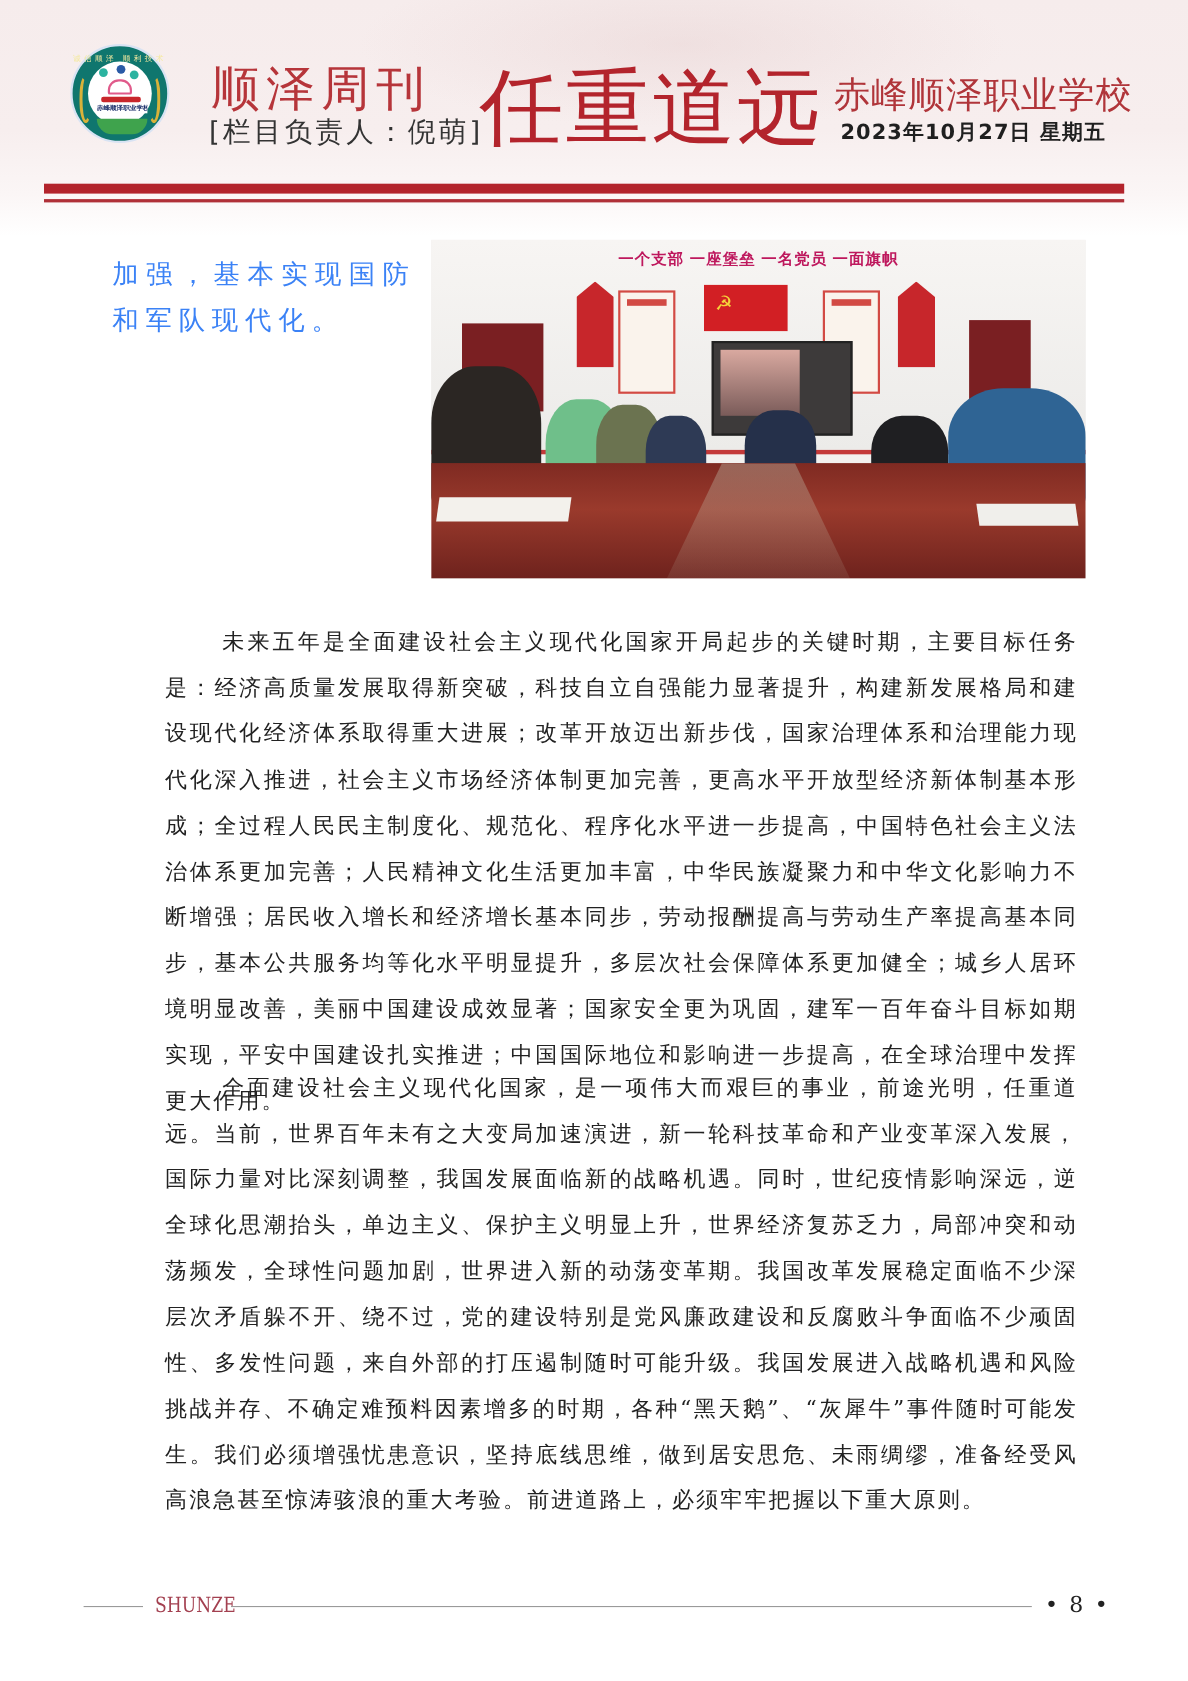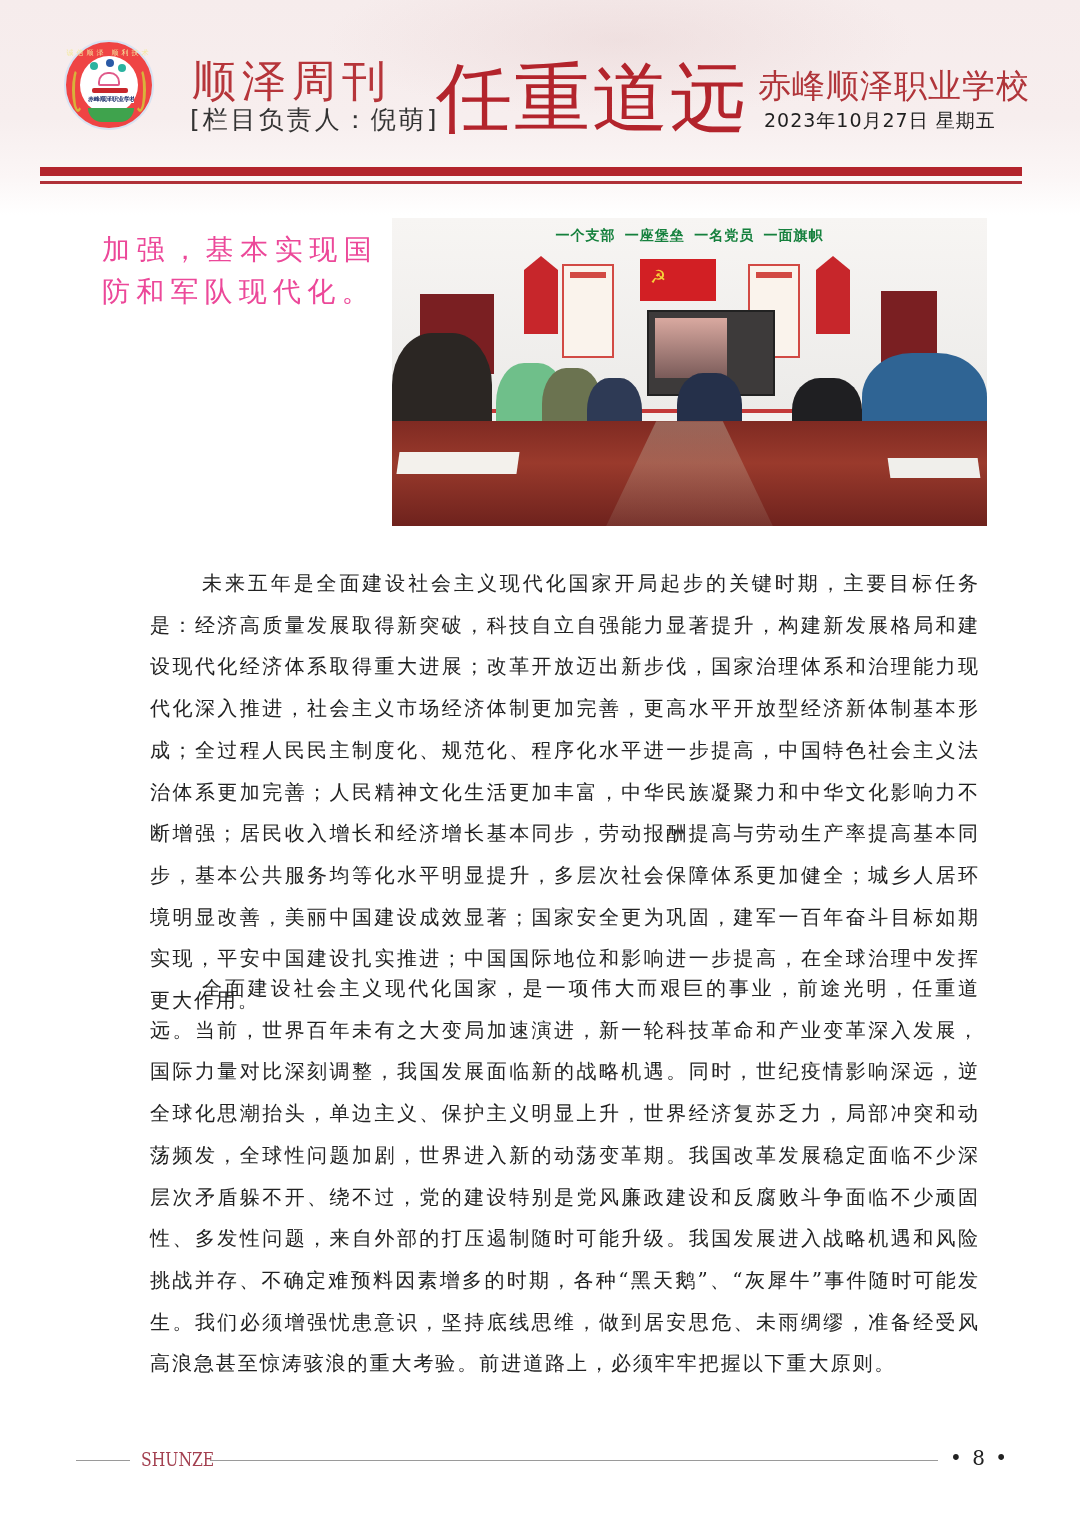--- a/index.html
+++ b/index.html
@@ -11,21 +11,21 @@
     background: linear-gradient(180deg, #f6ecec 0%, #f7eeee 55%, #fbf6f6 82%, #ffffff 100%);
   }
   .header-bg::after {
     content: ""; position: absolute; left: 0; top: 0; right: 0; bottom: 0;
     background: radial-gradient(ellipse 420px 110px at 620px 40px, rgba(226,200,200,0.35), rgba(255,255,255,0) 70%);
   }
 
   
   .logo {
     position: absolute; left: 64px; top: 40px; width: 90px; height: 90px; border-radius: 50%;
-    background: #ef4444; border: 2px solid #d8e3f3;
+    background: #0f766e; border: 2px solid #d8e3f3;
   }
   .logo .ring-text {
     position: absolute; left: 0; top: 6px; width: 100%; text-align: center;
     font-size: 7px; color: #f4e9a0; letter-spacing: 3px; font-family: "DejaVu Sans", sans-serif;
   }
   .logo .inner {
     position: absolute; left: 14px; top: 14px; width: 58px; height: 58px; border-radius: 50%;
     background: #ffffff;
   }
   .logo .wheat-l, .logo .wheat-r {
@@ -68,42 +68,42 @@
   .paper-title {
     position: absolute; left: 436px; top: 56px; font-size: 76px; color: #b3242c;
     font-family: "DejaVu Sans", sans-serif; letter-spacing: 2px; line-height: 84px; font-weight: normal;
   }
   .school-name {
     position: absolute; left: 758px; top: 66px; font-size: 33px; color: #b0353a;
     font-family: "DejaVu Serif", serif; line-height: 40px; letter-spacing: 1px;
   }
   .date-line {
     position: absolute; left: 764px; top: 108px; font-size: 19px; color: #1f1f1f;
-    font-family: "DejaVu Sans", sans-serif; line-height: 24px; font-weight: normal; letter-spacing: 1px;
+    font-family: "DejaVu Sans", sans-serif; line-height: 24px; font-weight: bold; letter-spacing: 1px;
   }
   .rule-thick { position: absolute; left: 40px; top: 167px; width: 982px; height: 9px; background: #b3242c; }
   .rule-thin  { position: absolute; left: 40px; top: 181px; width: 982px; height: 3px; background: #b03038; }
 
   
   .side-col {
     position: absolute; left: 102px; top: 229px; width: 276px;
-    font-size: 28px; line-height: 41.8px; letter-spacing: 6.2px; color: #ec4899;
+    font-size: 24px; line-height: 41.8px; letter-spacing: 6.2px; color: #3b82f6;
     font-family: "DejaVu Serif", serif;
   }
   .side-col p { text-align: justify; }
   .indent { text-indent: 2.6em; }
 
   .photo {
     position: absolute; left: 392px; top: 218px; width: 595px; height: 308px; overflow: hidden;
     background: #f3f1ef;
   }
   .photo .wall { position: absolute; left: 0; top: 0; width: 100%; height: 62%; background: linear-gradient(180deg,#f7f5f3,#ecebe9); }
   .photo .slogan {
     position: absolute; left: 0; width: 100%; top: 9px; text-align: center; font-size: 14px;
-    color: #15803d; font-weight: bold; font-family: Liberation Mono, monospace; letter-spacing: 1px;
+    color: #be185d; font-weight: bold; font-family: Liberation Sans, sans-serif; letter-spacing: 1px;
   }
   .photo .flag { position: absolute; left: 248px; top: 41px; width: 76px; height: 42px; background: #d21f24; }
   .photo .flag-emblem { position: absolute; left: 10px; top: 8px; font-size: 18px; color: #f5d23a; line-height: 20px; }
   .photo .board-l, .photo .board-r {
     position: absolute; top: 46px; width: 52px; height: 94px; background: #faf3ec; border: 2px solid #d24a44;
   }
   .photo .board-l { left: 170px; } .photo .board-r { left: 356px; }
   .photo .board-l::before, .photo .board-r::before {
     content: ""; position: absolute; left: 6px; top: 6px; right: 6px; height: 6px; background: #d24a44;
   }

